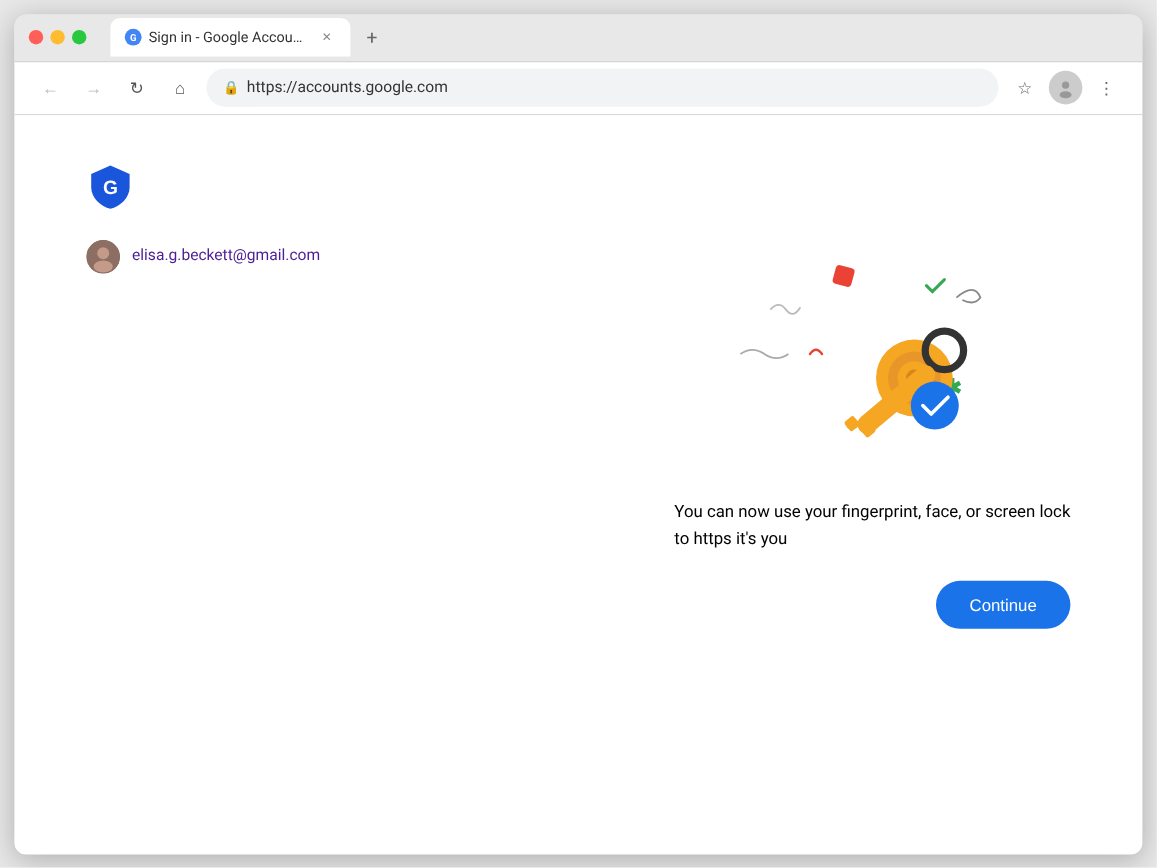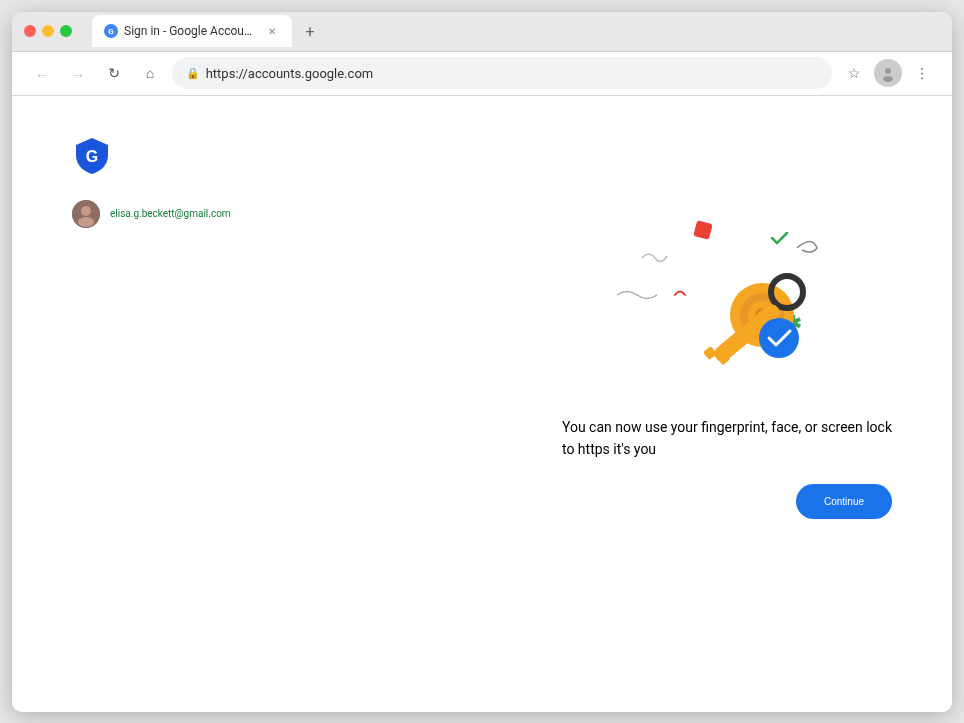--- a/index.html
+++ b/index.html
@@ -240,22 +240,22 @@
       height: 28px;
       border-radius: 50%;
       background: #8d6e63;
       overflow: hidden;
       display: flex;
       align-items: center;
       justify-content: center;
     }
 
     .user-email {
-      font-size: 10px;
-      color: #15803d;
+      font-size: 13px;
+      color: #4c1d95;
     }
 
     .main-layout {
       display: flex;
       flex-direction: row;
       gap: 40px;
       align-items: flex-start;
       margin-top: 0;
     }
 
@@ -279,21 +279,21 @@
       margin-top: 16px;
       max-width: 340px;
     }
 
     .continue-btn {
       background: #1a73e8;
       color: white;
       border: none;
       border-radius: 24px;
       padding: 12px 28px;
-      font-size: 10px;
+      font-size: 14px;
       font-weight: 500;
       cursor: pointer;
       margin-top: 24px;
       align-self: flex-end;
     }
 
     .bottom-section {
       display: flex;
       flex-direction: column;
       align-items: flex-end;

